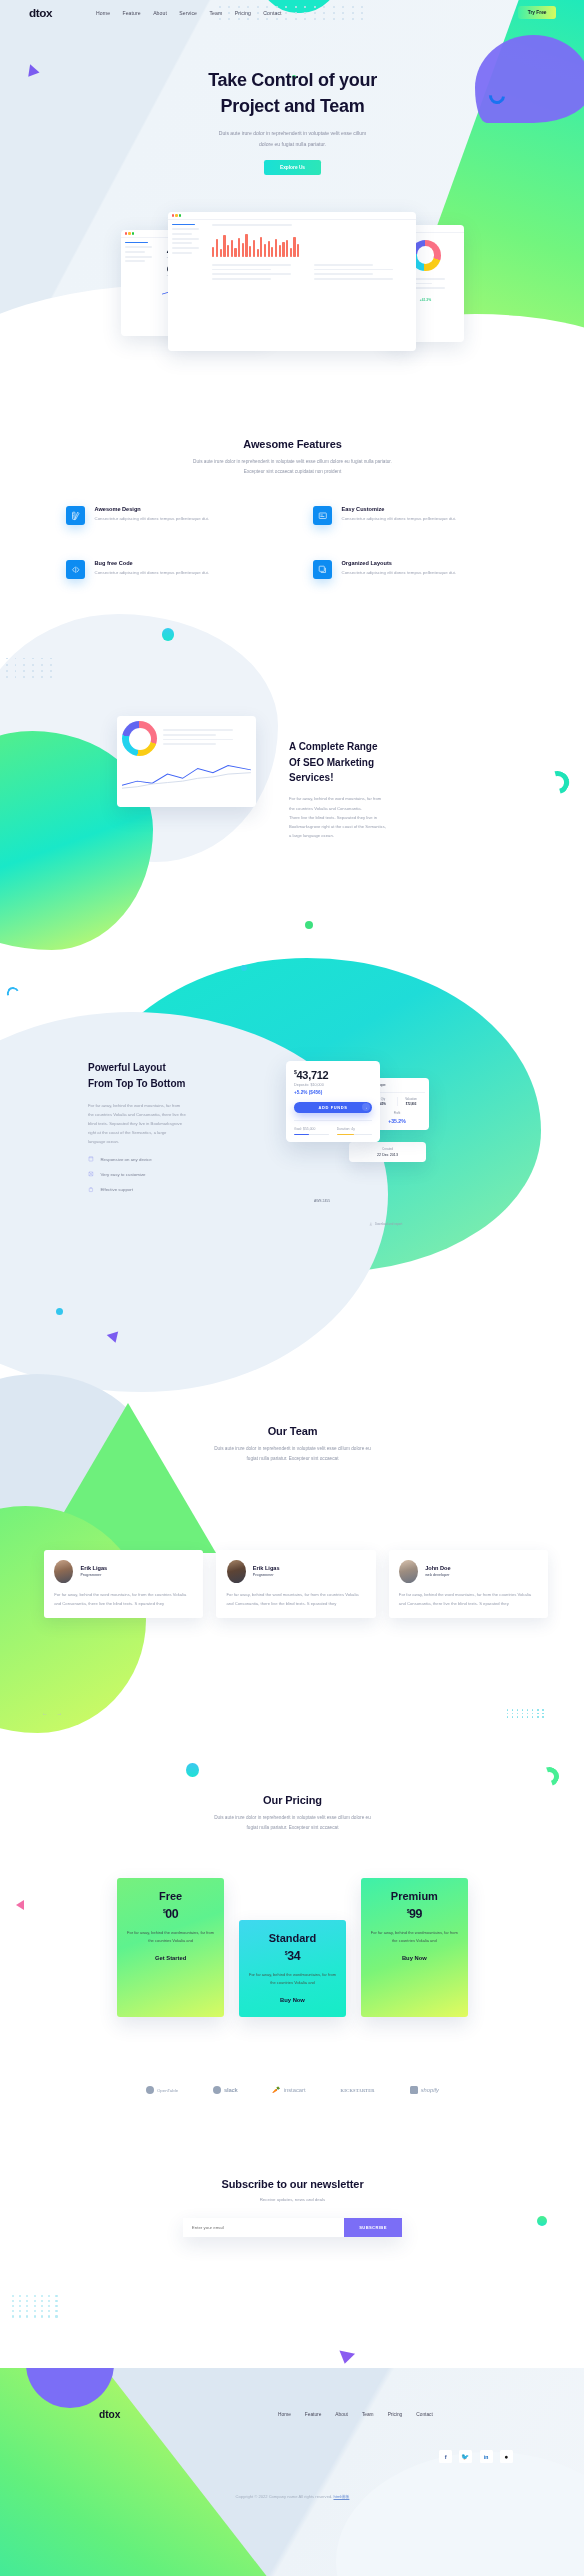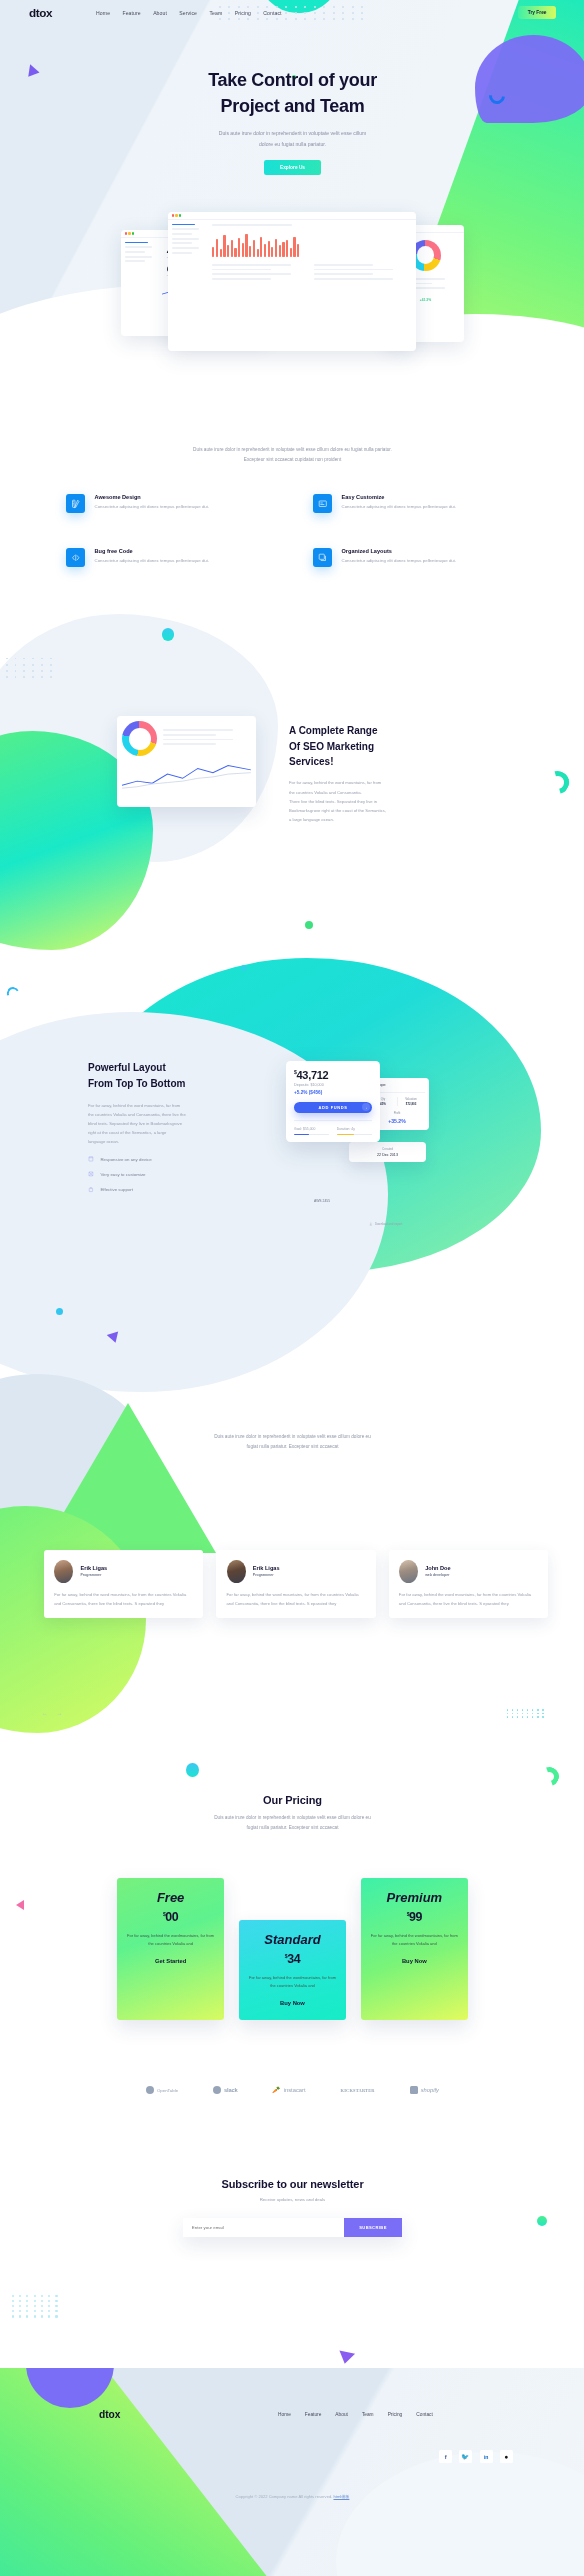--- a/index.html
+++ b/index.html
@@ -115,21 +115,21 @@
     position:absolute; left:-88px; top:88px; width:241px; height:219px;
     background:linear-gradient(160deg,#5ff07f,#19e8c8 55%, #d9fb62 100%);
     border-radius:50% 50% 42% 58%/55% 45% 55% 45%;
   }
   .seo-lightblue{
     position:absolute; left:-29px; top:-29px; width:307px;height:248px;
     background:#eef3f9; border-radius:48% 52% 40% 60%/55% 45% 55% 45%;
   }
   .seo-card{ position:absolute; left:117px; top:73px; width:139px;height:91px;
     background:#fff;border-radius:3.7px;box-shadow:0 7.3px 19px rgba(30,60,110,.12); padding:5.1px;}
-  .seo-text{ position:absolute; left:289px; top:80px; width:212px;}
+  .seo-text{ position:absolute; left:289px; top:96px; width:212px;}
   .seo-h2{ font-size:10px; font-weight:bold; line-height:1.55; color:#141132;}
   .seo-p{ margin-top:8.8px; font-size:4.2px; line-height:2.2; color:#9aa0b1;}
   .seo-teal-arc{ position:absolute; right:16px; top:128px; width:23.4px;height:23.4px;
     border:5.1px solid #1fe3b7; border-radius:50%; border-left-color:transparent; border-bottom-color:transparent;
     transform:rotate(30deg);}
   .seo-green-dot{ position:absolute; left:305px; top:278px; width:8px;height:8px;border-radius:50%;
     background:#3ee07f;}
   .seo-cyan-dot{ position:absolute; left:162px; top:-14.6px; width:12.4px;height:12.4px;border-radius:50%;
     background:linear-gradient(180deg,#35cdf0,#1ce3d0);}
 
@@ -223,21 +223,21 @@
   .pr-arc{ position:absolute; right:26px; top:13px; width:19px;height:19px;border:5.1px solid #48ef96;
     border-radius:50%; border-left-color:transparent;border-bottom-color:transparent; transform:rotate(25deg);}
   .pr-pinktri{ position:absolute; left:16px; top:146px; width:0;height:0;
     border-top:5.1px solid transparent;border-bottom:5.1px solid transparent;border-right:8px solid #f36ea7;}
   .pr-cards{ position:absolute; left:117px; top:124px; width:351px; display:flex; gap:14.6px;}
   .pcard{ flex:1; border-radius:2.9px; padding:11.7px 8.8px 13px; text-align:center;
     box-shadow:0 7.3px 19px rgba(30,60,110,.12);}
   .pcard.free{ background:linear-gradient(160deg,#77f07e 0%, #5ef28e 40%, #d8fb62 100%);}
   .pcard.std{ background:linear-gradient(165deg,#3fd8ef 0%, #21e8d2 60%, #16ecc6 100%);margin-top:42px;}
   .pcard.prem{ background:linear-gradient(160deg,#3ef0a9 0%, #7bf478 55%, #e2fb5f 100%);}
-  .p-name{ font-size:13px; font-weight:bold; color:#141132;font-style:italic;}
+  .p-name{ font-size:11px; font-weight:bold; color:#141132;}
   .p-price{ font-size:12.4px; font-weight:bold; color:#141132; margin-top:5.1px; letter-spacing:-0.4px;}
   .p-price sup{ font-size:5.1px; top:-.65em;}
   .p-desc{ margin-top:8px; font-size:4px; line-height:2.1; color:#3f5c4e;}
   .p-cta{ margin-top:9.5px; font-size:5.8px; font-weight:bold; color:#141132; background:none;border:none;cursor:pointer;}
 
   
   .logos{ position:absolute; left:0; top:2086px; width:585px; display:flex; justify-content:center;
     align-items:center; gap:35px; color:#97a4b8;}
   .logo-item{ display:flex; align-items:center; gap:2.9px; font-size:5.8px; }
   .logo-item.bold{ font-weight:bold; letter-spacing:-0.2px;}
@@ -492,20 +492,21 @@
               <div class="dline s"></div>
               <div class="dline m"></div>
             </div>
           <div style="margin-top:5.8px;font-size:3.3px;color:#3ecf8e;font-weight:bold">+61.3%</div>
         </div>
       </div>
     </div>
   </section>
 
   <section class="features">
+    <h2 class="sec-title">Awesome Features</h2>
     <p class="sec-sub">
       <span>Duis aute irure dolor in reprehenderit in voluptate velit esse cillum dolore eu fugiat nulla pariatur.</span><br>
       <span>Excepteur sint occaecat cupidatat non proident</span>
     </p>
 
     <div class="feat-grid">
       <div class="feat">
         <div class="feat-ic">
           <svg viewBox="0 0 24 24">
               <rect x="4" y="3" width="6" height="18" rx="1"></rect>
@@ -728,20 +729,21 @@
       </div>
     </div>
   </section>
 
   <section class="team">
     <div class="team-lightblob blob"></div>
     <div class="team-tri"></div>
     <div class="team-greenblob blob"></div>
 
     <div class="team-head">
+      <h2 class="sec-title">Our Team</h2>
       <p class="sec-sub">
         <span>Duis aute irure dolor in reprehenderit in voluptate velit esse cillum dolore eu</span><br>
         <span>fugiat nulla pariatur. Excepteur sint occaecat</span>
       </p>
     </div>
 
     <div class="team-cards">
       <div class="tcard">
         <div class="tc-top">
           <div class="avatar"></div>

